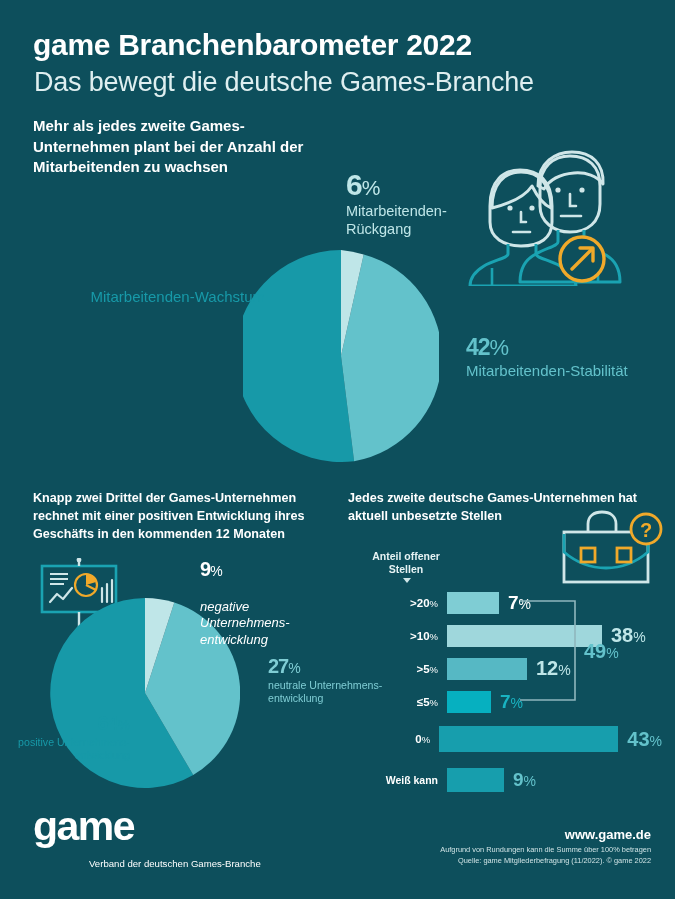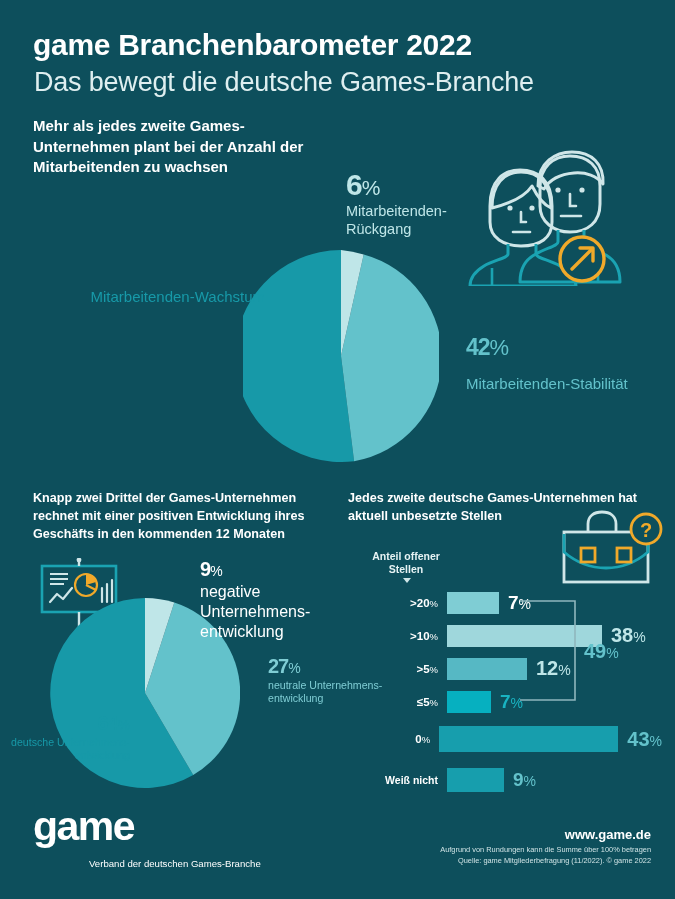--- a/index.html
+++ b/index.html
@@ -44,21 +44,21 @@
   
   .l52{position:absolute;left:85px;top:288px;width:180px;text-align:right;color:#1799a8;}
   .l52 .lbl-num{font-size:31px;}
   .l52 .lbl-pct{font-size:22px;}
   .l52 .lbl-sub{font-size:15px;margin-top:0;}
 
   
   .l42{position:absolute;left:466px;top:334px;width:190px;color:#63c2cb;}
   .l42 .lbl-num{font-size:23px;}
   .l42 .lbl-pct{font-size:22px;}
-  .l42 .lbl-sub{font-size:15px;margin-top:14px;}
+  .l42 .lbl-sub{font-size:15px;margin-top:1px;}
 
   .pie1{position:absolute;left:243px;top:250px;}
   .people{position:absolute;left:466px;top:146px;}
 
   
   .h-left{
     position:absolute;left:33px;top:490px;width:300px;
     font-size:12.6px;font-weight:bold;line-height:1.42;color:#ffffff;
   }
   .h-right{
@@ -68,21 +68,21 @@
 
   .presicon{position:absolute;left:26px;top:558px;}
   .bagicon{position:absolute;left:556px;top:506px;}
 
   .pie2{position:absolute;left:50px;top:598px;}
 
   
   .l9{position:absolute;left:200px;top:558px;width:130px;color:#ffffff;}
   .l9 .lbl-num{font-size:20px;}
   .l9 .lbl-pct{font-size:14px;}
-  .l9 .lbl-sub{font-size:16px;margin-top:1px;line-height:1.26;}
+  .l9 .lbl-sub{font-size:13px;margin-top:18px;line-height:1.26;font-style:italic;}
 
   
   .l27{position:absolute;left:268px;top:655px;width:120px;color:#7fcdd4;}
   .l27 .lbl-num{font-size:20px;}
   .l27 .lbl-pct{font-size:14px;}
   .l27 .lbl-sub{font-size:10.6px;margin-top:1px;line-height:1.26;}
 
   
   .l64{position:absolute;left:0px;top:712px;width:130px;text-align:right;color:#1799a8;}
   .l64 .lbl-num{font-size:20px;}
@@ -253,21 +253,21 @@
     <div class="lbl-sub">negative Unternehmens-entwicklung</div>
   </div>
 
   <div class="l27">
     <div><span class="lbl-num">27</span><span class="lbl-pct">%</span></div>
     <div class="lbl-sub">neutrale Unternehmens-entwicklung</div>
   </div>
 
   <div class="l64">
     <div><span class="lbl-num">64</span><span class="lbl-pct">%</span></div>
-    <div class="lbl-sub">deutsche Unternehmens-entwicklung</div>
+    <div class="lbl-sub">positive Unternehmens-entwicklung</div>
   </div>
 
   <div class="axis-title">Anteil offener Stellen</div>
   <div class="axis-caret"></div>
 
   <div class="bars">
 
     <div class="barrow">
       <div class="cat"><span>&gt;20</span><span class="small">%</span></div>
       <div class="bar" style="width:52px;background:#7fcdd4;"></div>
@@ -292,21 +292,21 @@
       <div class="val" style="color:#19b3c2;font-size:19px;"><span>7</span><span class="p" style="font-size:14px;">%</span></div>
     </div>
 
     <div class="barrow" style="height:42px;">
       <div class="cat"><span>0</span><span class="small">%</span></div>
       <div class="bar" style="width:200px;background:#179ead;height:26px;"></div>
       <div class="val" style="color:#63c2cb;font-size:20px;"><span>43</span><span class="p" style="font-size:14px;">%</span></div>
     </div>
 
     <div class="barrow" style="height:40px;">
-      <div class="cat" style="font-size:10.5px;"><span>Weiß nicht</span><span class="small"></span></div>
+      <div class="cat" style="font-size:10.5px;"><span>Weiß kann</span><span class="small"></span></div>
       <div class="bar" style="width:57px;background:#179ead;height:24px;"></div>
       <div class="val" style="color:#63c2cb;font-size:19px;"><span>9</span><span class="p" style="font-size:14px;">%</span></div>
     </div>
   </div>
 
   <svg class="brace" width="675" height="899" style="position:absolute;left:0;top:0;">
     <path d="M520 601 L575 601 L575 700 L520 700" stroke="#8fb7bd" stroke-width="1.6" fill="none"></path>
   </svg>
 
   <div class="braceval">

